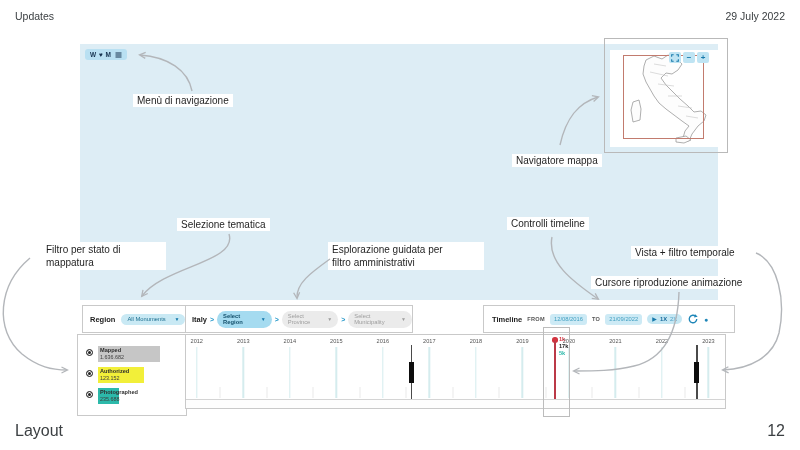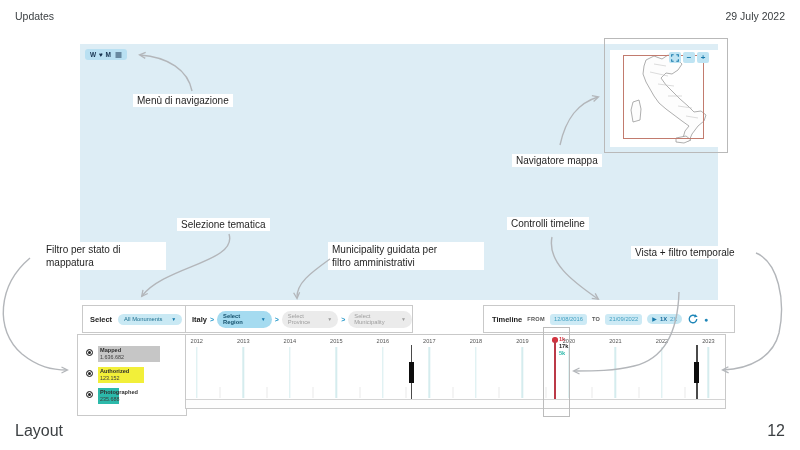--- a/index.html
+++ b/index.html
@@ -118,28 +118,29 @@
   <div class="nav-outline"></div>
 
   <div class="ann" style="left:133px;top:94px;">Menù di navigazione</div>
   <div class="ann" style="left:512px;top:147px;margin-top:7px;">Navigatore mappa</div>
   <div class="ann" style="left:177px;top:218px;">Selezione tematica</div>
   <div class="ann center" style="left:42px;top:242px;width:116px;">
     <span>Filtro per stato di</span><br>
     <span>mappatura</span>
   </div>
   <div class="ann center" style="left:328px;top:242px;width:148px;">
-    <span>Municipality guidata per</span><br>
+    <span>Esplorazione guidata per</span><br>
     <span>filtro amministrativi</span>
   </div>
   <div class="ann" style="left:507px;top:217px;">Controlli timeline</div>
   <div class="ann" style="left:631px;top:246px;">Vista + filtro temporale</div>
+  <div class="ann" style="left:591px;top:276px;">Cursore riproduzione animazione</div>
 
   <div class="box" style="left:82px;top:305px;width:101px;height:26px;padding-left:7px;gap:6px;">
-    <span class="lbl-b">Select</span>
+    <span class="lbl-b">Region</span>
     <span class="pill pill-blue" style="min-width:52px;justify-content:space-between;">
       <span>All Monuments</span>
       <span class="caret b">▼</span>
     </span>
   </div>
 
   <div class="box" style="left:185px;top:305px;width:220px;height:26px;padding-left:6px;gap:3px;">
     <span class="lbl-b">Italy</span>
     <span style="display:inline-flex;align-items:center;gap:3px;">
 

